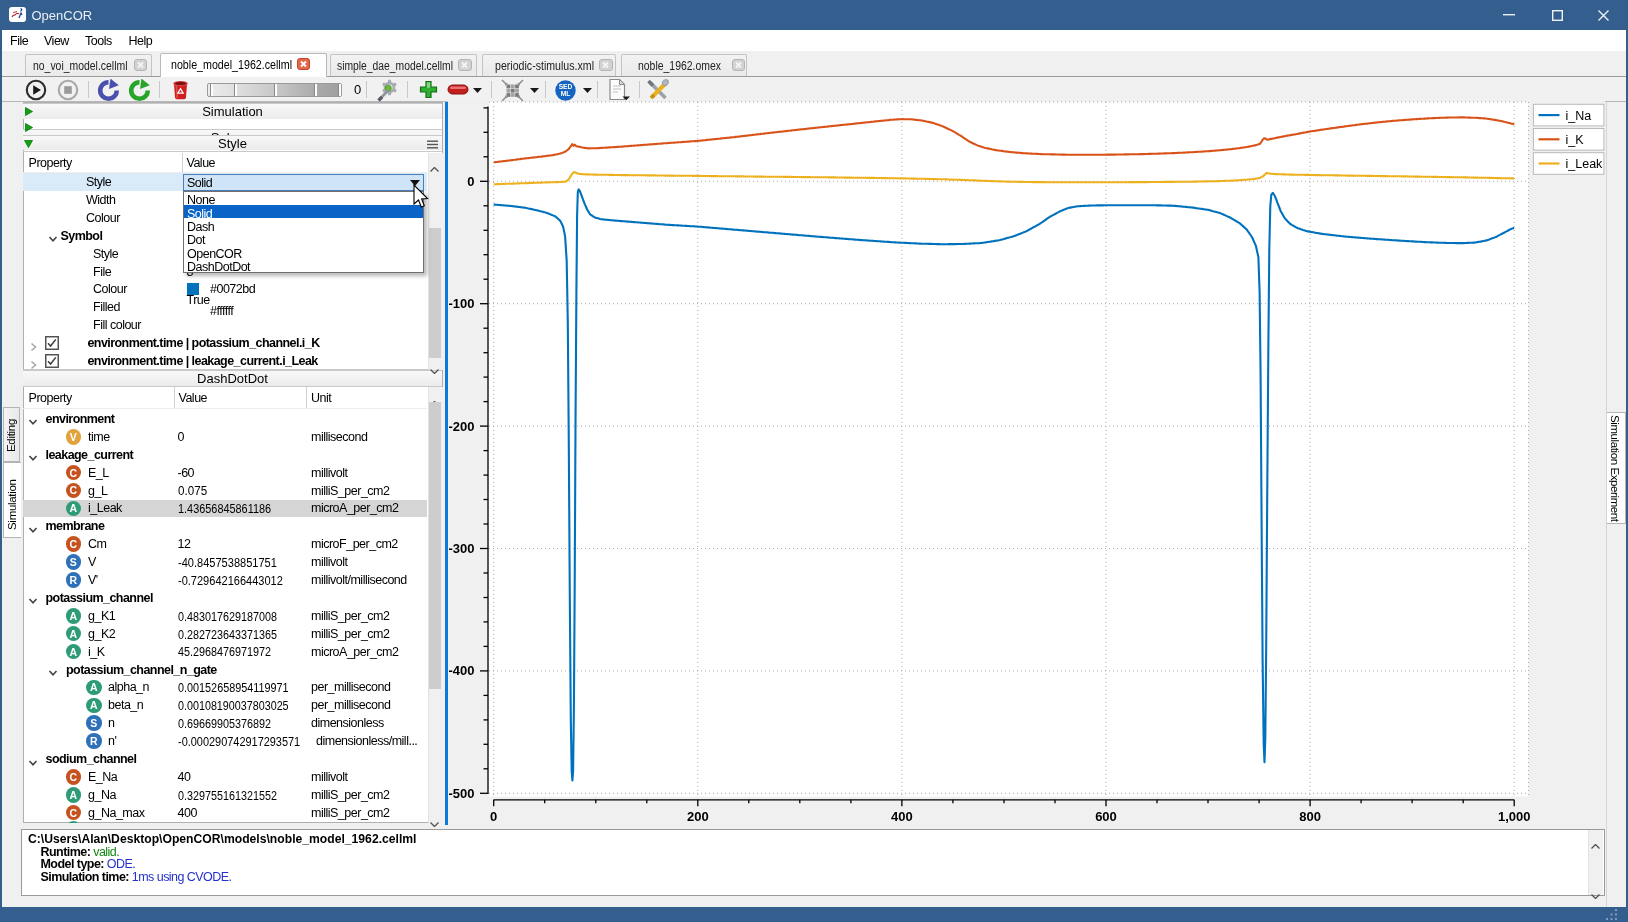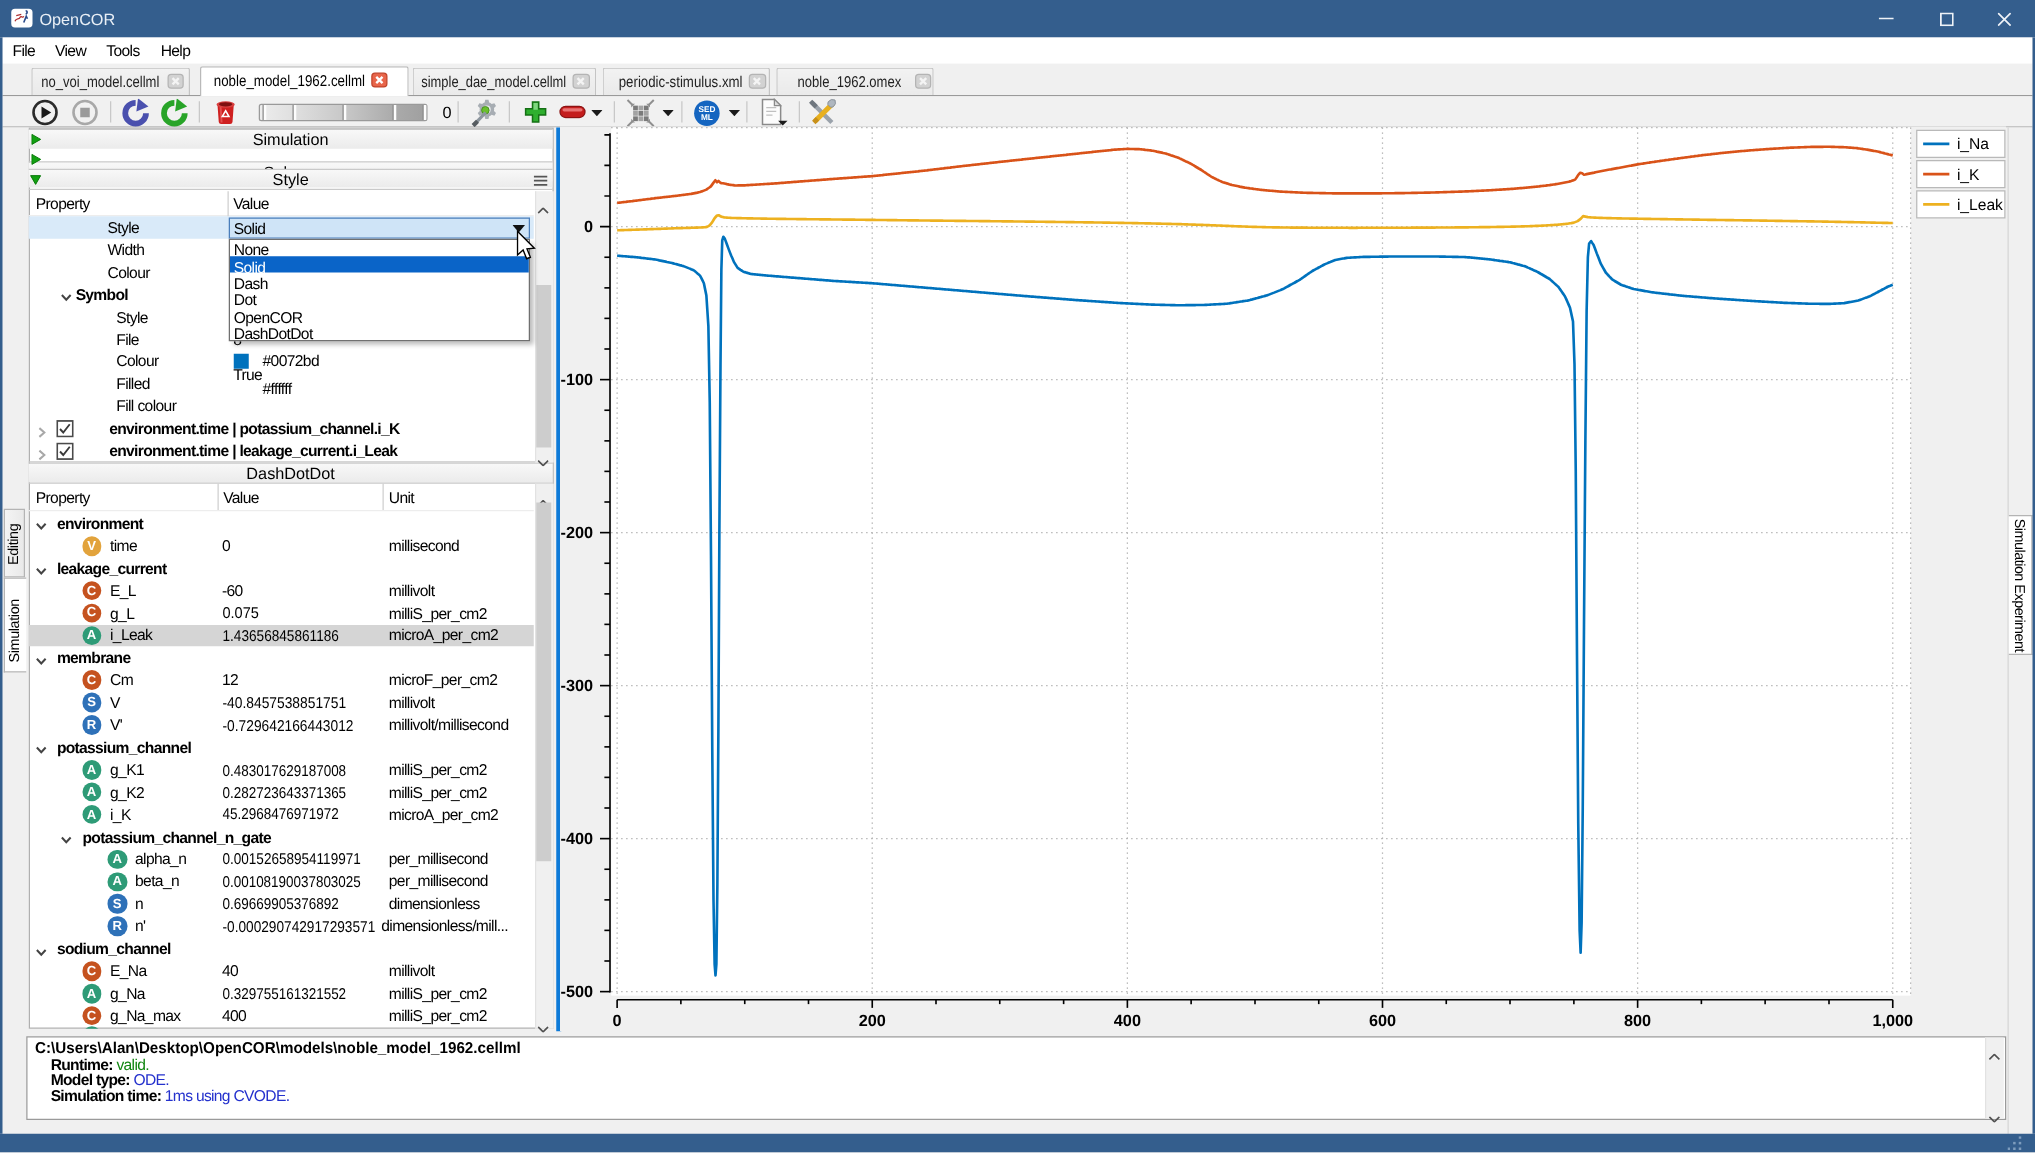--- a/index.html
+++ b/index.html
@@ -362,21 +362,21 @@
 <div class="ptxt" style="left:108.0px;top:715.2px">n</div>
 <svg style="position:absolute;left:177.5px;top:715.0px" width="99" height="17" viewBox="0 0 99 17">
         <text x="0" y="12.5" font-family="Liberation Sans, sans-serif" font-size="12.5" fill="#000" textLength="93.1" lengthAdjust="spacingAndGlyphs">0.69669905376892</text>
       </svg>
 <div class="ptxt" style="left:311px;top:715.2px">dimensionless</div>
 <div class="ci" style="left:86.0px;top:733.3px;width:15.5px;height:15.5px;background:#2e71b8;font-size:10.5px">R</div>
 <div class="ptxt" style="left:108.0px;top:733.1px">n'</div>
 <svg style="position:absolute;left:177.5px;top:732.9px" width="128" height="17" viewBox="0 0 128 17">
         <text x="0" y="12.5" font-family="Liberation Sans, sans-serif" font-size="12.5" fill="#000" textLength="122.2" lengthAdjust="spacingAndGlyphs">-0.000290742917293571</text>
       </svg>
-<div class="ptxt" style="left:305px;top:733.1px">dimensionless/mill...</div>
+<div class="ptxt" style="left:316px;top:733.1px">dimensionless/mill...</div>
 <div class="chev" style="left:28.0px;top:753.5px"><svg width="10" height="10" viewBox="0 0 10 10">
           <path d="M1.5 3 L5 6.8 L8.5 3" stroke="#444" stroke-width="1.6" fill="none"></path>
         </svg></div>
 <div class="ptxt b" style="left:45.5px;top:751.0px">sodium_channel</div>
 <div class="ci" style="left:65.5px;top:769.1px;width:15.5px;height:15.5px;background:#c5521f;font-size:10.5px">C</div>
 <div class="ptxt" style="left:88.0px;top:768.9px">E_Na</div>
 <div class="ptxt" style="left:177.5px;top:768.9px">40</div>
 <div class="ptxt" style="left:311px;top:768.9px">millivolt</div>
 <div class="ci" style="left:65.5px;top:787.0px;width:15.5px;height:15.5px;background:#2e9b77;font-size:10.5px">A</div>
 <div class="ptxt" style="left:88.0px;top:786.8px">g_Na</div>

